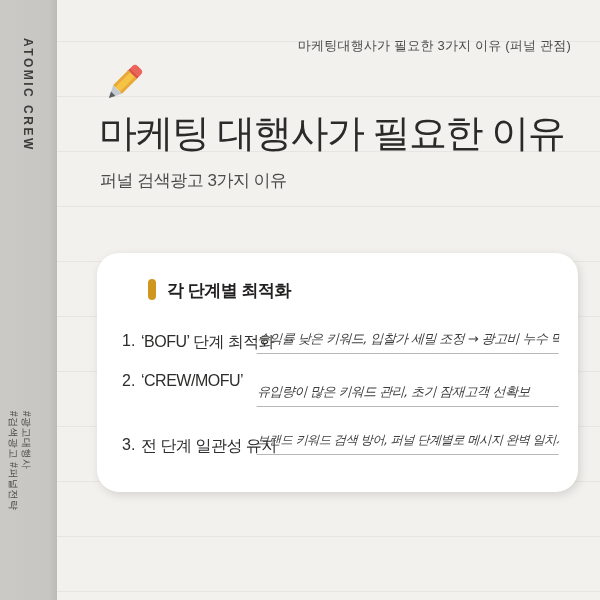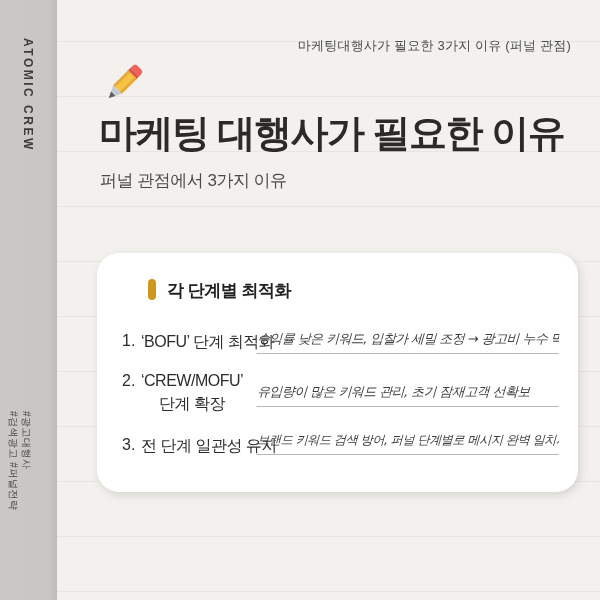--- a/index.html
+++ b/index.html
@@ -42,21 +42,21 @@
   .top-note {
     position: absolute; top: 37px; right: 29px;
     font-size: 13px; color: #4b4b4b; letter-spacing: 0.2px;
   }
   .pencil-icon {
     position: absolute; left: 97px; top: 56px;
     width: 56px; height: 52px;
   }
   .page-title {
     position: absolute; left: 99px; top: 108px;
-    font-size: 38px; font-weight: 700; color: #2b2a29;
+    font-size: 38px; font-weight: 400; color: #2b2a29;
     letter-spacing: -1.5px; white-space: nowrap;
   }
   .page-subtitle {
     position: absolute; left: 100px; top: 169px;
     font-size: 17px; color: #4c4b49; letter-spacing: -0.5px;
   }
 
   
   .card {
     position: absolute; left: 97px; top: 253px;
@@ -120,38 +120,38 @@
     <rect x="19" y="24.5" width="26" height="3.6" fill="#e9a83b"></rect>
     <rect x="19" y="35.9" width="26" height="3.6" fill="#e9a83b"></rect>
 
     <polygon points="19,24.5 19,39.5 4,32" fill="#c6cbd2"></polygon>
 
     <polygon points="11.5,28.2 11.5,35.8 4,32" fill="#596066"></polygon>
   </g>
 </svg>
 
 <div class="page-title">마케팅 대행사가 필요한 이유</div>
-<div class="page-subtitle">퍼널 관점에서 3가지 이유</div>
+<div class="page-subtitle">퍼널 검색광고 3가지 이유</div>
 
 <div class="card"></div>
 
 <div class="card-heading">
   <div class="heading-bullet"></div>
   <div class="heading-label">각 단계별 최적화</div>
 </div>
 
 <div class="row row-1">
   <span class="row-num">1.</span>
   <span class="row-label">‘BOFU’ 단계 최적화</span>
   <span class="row-note">수익률 낮은 키워드, 입찰가 세밀 조정 → 광고비 누수 막기</span>
 </div>
 
 <div class="row row-2">
   <span class="row-num">2.</span>
-  <span class="row-label"><span>‘CREW/MOFU’</span><span class="label-line2">단계 확장</span></span>
+  <span class="row-label"><span>‘CREW/MOFU’</span></span>
   <span class="row-note">유입량이 많은 키워드 관리, 초기 잠재고객 선확보</span>
 </div>
 
 <div class="row row-3">
   <span class="row-num">3.</span>
   <span class="row-label">전 단계 일관성 유지</span>
   <span class="row-note">브랜드 키워드 검색 방어, 퍼널 단계별로 메시지 완벽 일치시키기</span>
 </div>
 
 </body></html>

